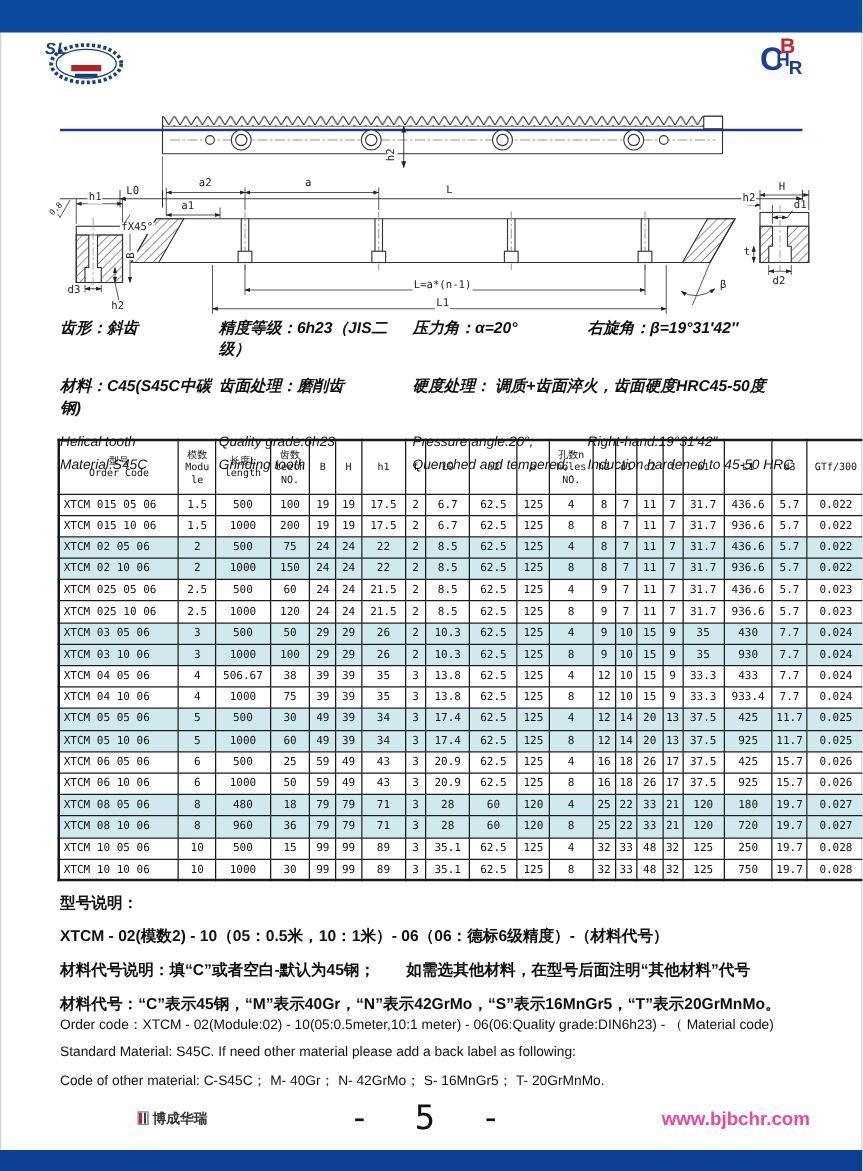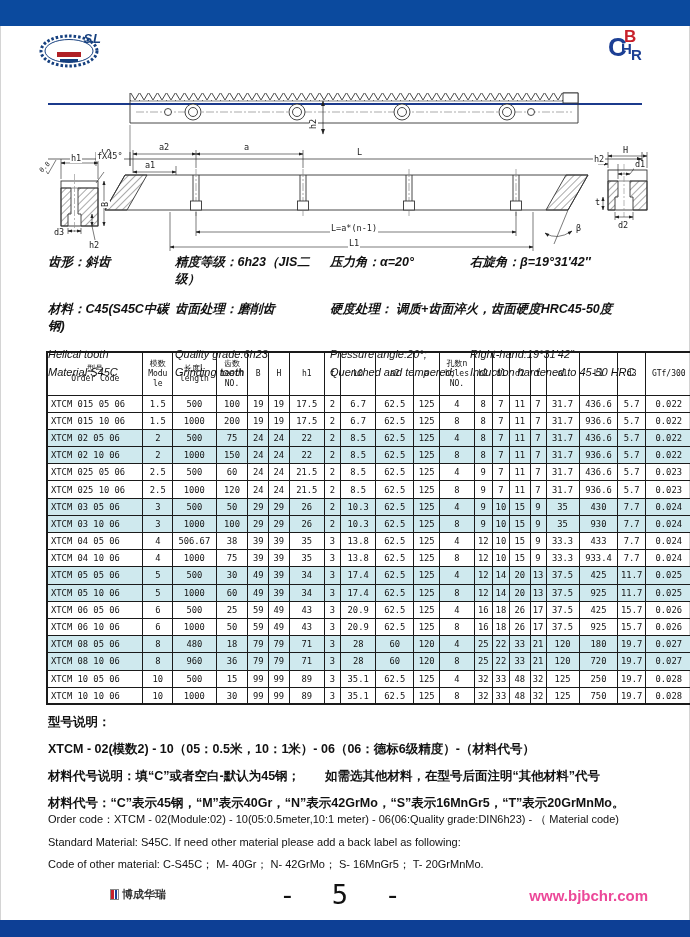--- a/index.html
+++ b/index.html
@@ -15,21 +15,21 @@
 
   
   .header { position:absolute; top:30px; left:0; width:690px; height:46px; }
   .page-title {
     position:absolute; left:0; right:0; top:6px; text-align:center;
     font-size:27px; font-weight:bold; letter-spacing:16px; color:#151515;
     text-indent:16px;
   }
   .head-rule { position:absolute; top:73px; left:48px; width:594px; height:2px; background:#1b3a8c; }
   .logo-sl { position:absolute; left:36px; top:0px; width:66px; height:42px; }
-  .logo-sl .sl-text { position:absolute; left:0; right:0; top:1px; text-align:right; font-size:13px; font-weight:bold; font-style:italic; color:#16407f; letter-spacing:1px; }
+  .logo-sl .sl-text { position:absolute; left:0; right:0; top:1px; text-align:left; font-size:13px; font-weight:bold; font-style:italic; color:#16407f; letter-spacing:1px; }
   .logo-bchr { position:absolute; right:38px; top:-2px; width:46px; height:46px; font-weight:bold; }
   .logo-bchr span { position:absolute; line-height:1; }
   .bchr-c { left:2px; top:6px; font-size:26px; color:#1c3f94; }
   .bchr-b { left:18px; top:0px; font-size:17px; color:#c8202a; }
   .bchr-h { left:15px; top:13px; font-size:15px; color:#1c3f94; }
   .bchr-r { left:25px; top:19px; font-size:15px; color:#1c3f94; }
 
   
   .drawing { position:absolute; top:84px; left:0; width:690px; height:172px; }
   .drawing svg { position:absolute; left:0; top:0; }
@@ -236,21 +236,21 @@
     <span class="dlabel" style="left:100px;top:65px;">L0</span>
     <span class="dlabel" style="left:356px;top:64px;">L</span>
     <span class="dlabel rot90" style="left:309px;top:46px;">h2</span>
     <span class="dlabel" style="left:158px;top:59px;">a2</span>
     <span class="dlabel" style="left:243px;top:59px;">a</span>
     <span class="dlabel" style="left:144px;top:77px;">a1</span>
     <span class="dlabel" style="left:330px;top:140px;">L=a*(n-1)</span>
     <span class="dlabel" style="left:348px;top:155px;">L1</span>
     <span class="dlabel" style="left:575px;top:140px;">β</span>
     <span class="dlabel" style="left:70px;top:70px;">h1</span>
-    <span class="dlabel" style="left:96px;top:68px;">fX45°</span>
+    <span class="dlabel" style="left:96px;top:94px;">fX45°</span>
     <span class="dlabel rot90" style="left:101px;top:124px;">B</span>
     <span class="dlabel" style="left:53px;top:144px;">d3</span>
     <span class="dlabel" style="left:88px;top:157px;">h2</span>
     <span class="dlabel rot45" style="left:38px;top:80px;">0.8</span>
     <span class="dlabel" style="left:593px;top:71px;">h2</span>
     <span class="dlabel" style="left:622px;top:62px;">H</span>
     <span class="dlabel" style="left:634px;top:76px;">d1</span>
     <span class="dlabel" style="left:594px;top:114px;">t</span>
     <span class="dlabel" style="left:617px;top:137px;">d2</span>
   </div>

